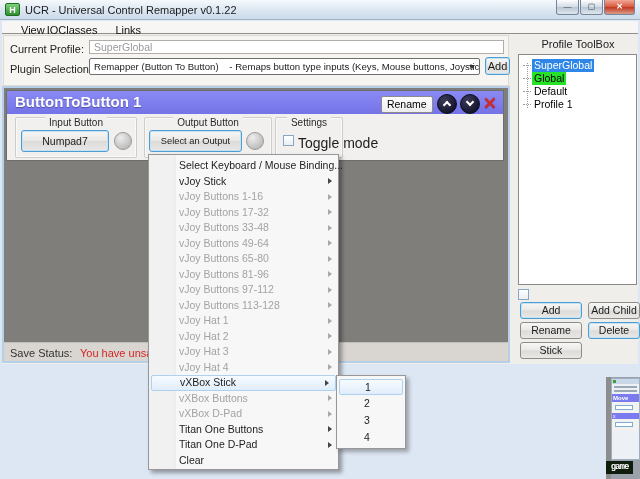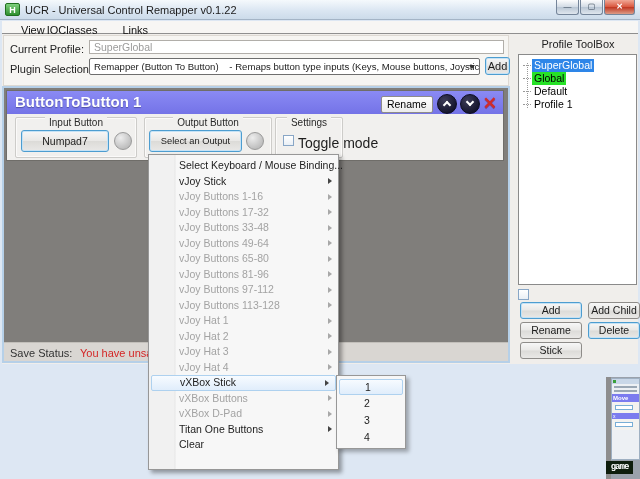--- a/index.html
+++ b/index.html
@@ -20,21 +20,21 @@
   .cap-btn { width:23px; height:15px; margin-left:1px; border:1px solid #75859a; border-top:none;
     border-radius:0 0 3px 3px; background:linear-gradient(#fdfdfd,#d3dce6 48%,#b9c6d4 52%,#dfe6ee);
     color:#2e3d4d; font-size:8px; line-height:13px; text-align:center; }
   .cap-close { width:31px; background:linear-gradient(#f0a795,#da5940 48%,#c03822 52%,#dc9c88);
     color:#fff; font-weight:bold; }
   
   .menubar { position:absolute; left:2px; top:21px; width:636px; height:13px; background:#f7f6f4;
     border-bottom:1px solid #8f8f8f; font-size:11px; color:#111; }
   .menubar-item { display:inline-block; margin-top:-1px; padding:4px 1px; }
   .menubar-item::first-letter { text-decoration:underline; }
-  .mb-view { margin-left:18px; } .mb-ioclasses { margin-left:0; } .mb-links { margin-left:23px; }
+  .mb-view { margin-left:18px; } .mb-ioclasses { margin-left:0; } .mb-links { margin-left:16px; }
   
   .client { position:absolute; left:2px; top:34px; width:636px; height:330px; background:#f0eeeb; }
   
   .form-panel { position:absolute; left:1px; top:1px; width:506px; height:51px;
     background:#f6f5f2; border:1px solid #ddd9d3; }
   .form-label { position:absolute; font-size:11px; color:#222; white-space:nowrap; }
   .lbl-profile { left:6px; top:7px; } .lbl-plugin { left:6px; top:27px; }
   .profile-input { position:absolute; left:85px; top:4px; width:415px; height:14px;
     background:#fff; border:1px solid #b1aea9; font-size:10.5px; color:#9b9b9b;
     line-height:12px; padding-left:4px; white-space:nowrap; overflow:hidden; }
@@ -240,20 +240,21 @@
     <div class="menu-item disabled"><span>vJoy Buttons 97-112</span><span class="mi-arrow"></span></div>
     <div class="menu-item disabled"><span>vJoy Buttons 113-128</span><span class="mi-arrow"></span></div>
     <div class="menu-item disabled"><span>vJoy Hat 1</span><span class="mi-arrow"></span></div>
     <div class="menu-item disabled"><span>vJoy Hat 2</span><span class="mi-arrow"></span></div>
     <div class="menu-item disabled"><span>vJoy Hat 3</span><span class="mi-arrow"></span></div>
     <div class="menu-item disabled"><span>vJoy Hat 4</span><span class="mi-arrow"></span></div>
     <div class="menu-item highlighted"><span>vXBox Stick</span><span class="mi-arrow"></span></div>
     <div class="menu-item disabled"><span>vXBox Buttons</span><span class="mi-arrow"></span></div>
     <div class="menu-item disabled"><span>vXBox D-Pad</span><span class="mi-arrow"></span></div>
     <div class="menu-item"><span>Titan One Buttons</span><span class="mi-arrow"></span></div>
+    <div class="menu-item"><span>Titan One D-Pad</span><span class="mi-arrow"></span></div>
     <div class="menu-item"><span>Clear</span></div>
   </div>
 
 <div class="submenu">
     <div class="menu-item highlighted"><span>1</span></div>
     <div class="menu-item"><span>2</span></div>
     <div class="menu-item"><span>3</span></div>
     <div class="menu-item"><span>4</span></div>
   </div>
 

